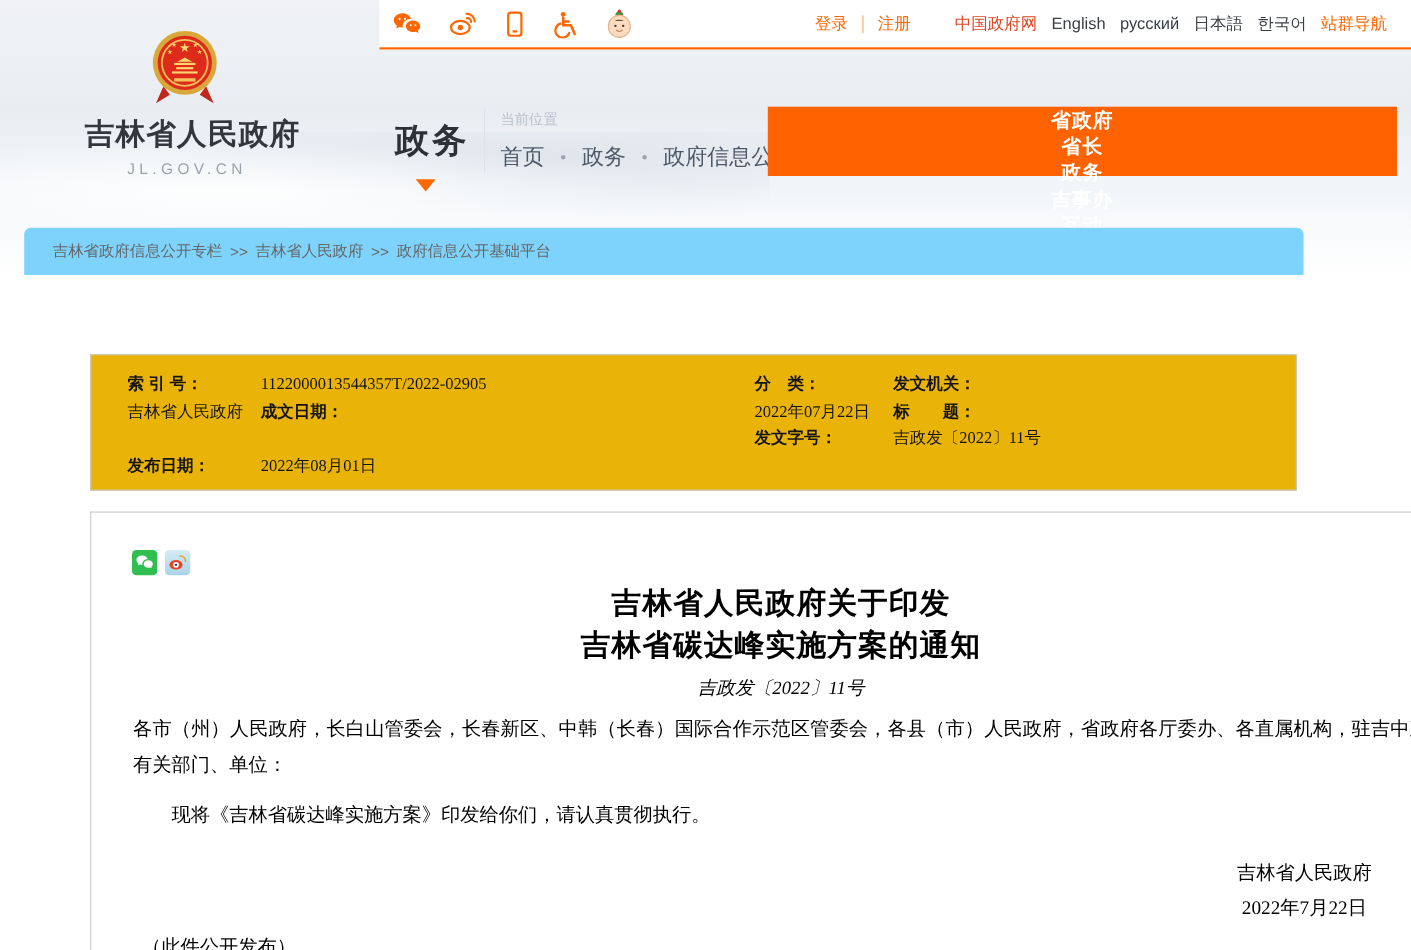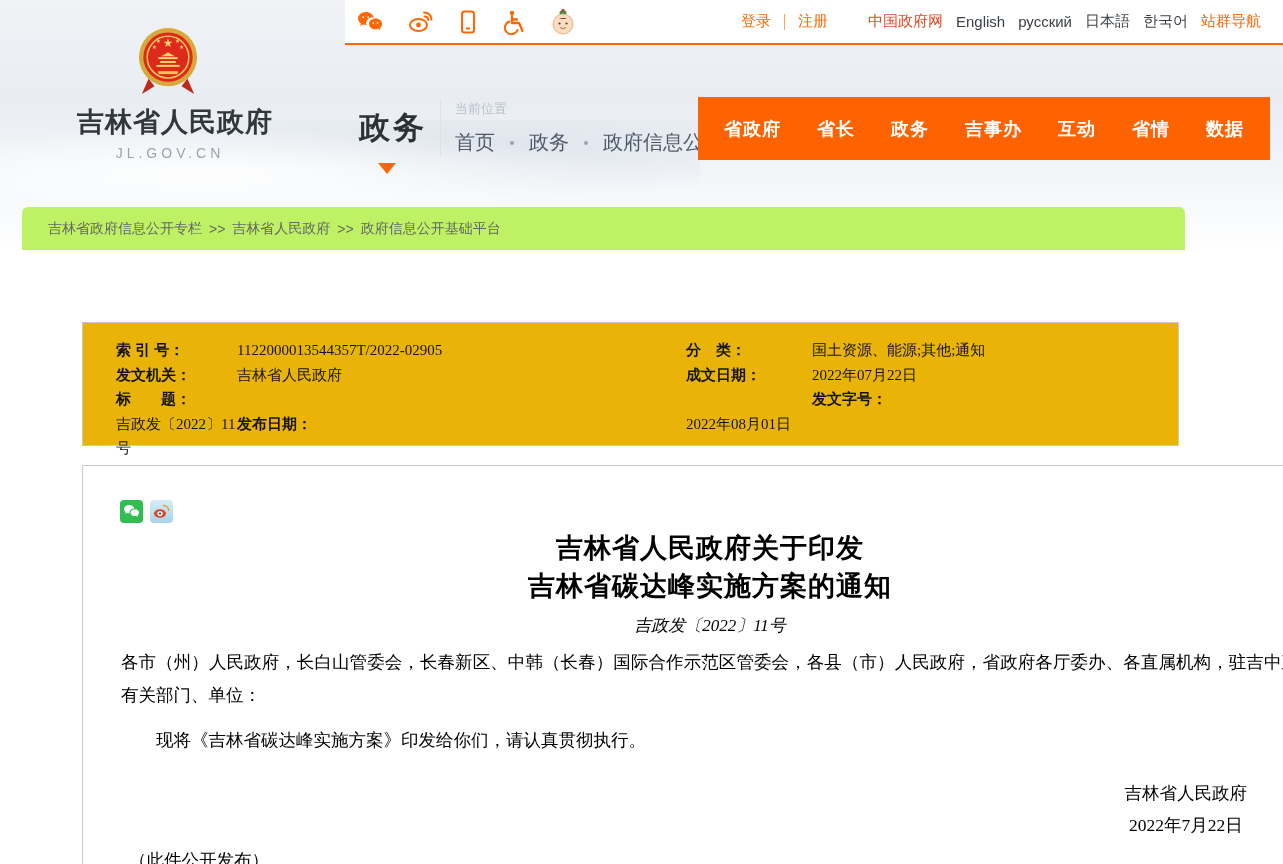--- a/index.html
+++ b/index.html
@@ -38,25 +38,25 @@
                    border-top:11px solid #ff6600; }
   .v-divider { position:absolute; left:440px; top:99px; width:1px; height:58px; background:#dde2e8; }
 
   .crumb-area { position:absolute; left:455px; top:100px; }
   .current-loc { font-size:13px; color:#b9c1cb; margin-bottom:11px; }
   .crumbs { display:flex; align-items:center; gap:15px; font-size:20px; color:#4e5a68; }
   .crumb { cursor:pointer; }
   .crumb-dot { width:4px; height:4px; border-radius:50%; background:#9aa5b2; }
 
   .gov-nav { position:absolute; left:698px; top:97px; width:572px; height:63px; background:#ff6200;
-             display:flex; align-items:center; justify-content:space-between; padding:0 26px; }
+             display:flex; align-items:center; justify-content:space-between; padding:0 26px;flex-direction:column; }
   .nav-item { color:#fff; font-weight:bold; font-size:18px; letter-spacing:1px; cursor:pointer; white-space:nowrap; }
 
   
-  .path-bar { position:absolute; left:22px; top:207px; width:1163px; height:43px; background:#bef264;
+  .path-bar { position:absolute; left:22px; top:207px; width:1163px; height:43px; background:#7dd3fc;
               border-radius:6px 6px 0 0; display:flex; align-items:center; padding-left:26px;
               font-size:14px; color:#666; gap:7px; white-space:nowrap; }
   .path-seg { cursor:pointer; }
 
   
   .meta-box { position:absolute; left:82px; top:322px; width:1097px; height:124px; background:#eab308;
               border:1px solid #c9c9c9; padding:15px 0 0 33px; }
   .meta-grid { display:grid; grid-template-columns:121px 449px 126px auto; }
   .meta-grid > div { line-height:24.5px; font-size:15px; color:#141414; }
   .m-label { font-weight:bold; }
@@ -206,21 +206,20 @@
     <span class="path-seg">吉林省人民政府</span>
     <span>&gt;&gt;</span>
     <span class="path-seg">政府信息公开基础平台</span>
   </div>
 
   <div class="meta-box">
     <div class="meta-grid">
       <div class="m-label">索 引 号：</div>
       <div class="m-value">1122000013544357T/2022-02905</div>
       <div class="m-label">分　类：</div>
-      <div class="m-value">国土资源、能源;其他;通知</div>
 
       <div class="m-label">发文机关：</div>
       <div class="m-value">吉林省人民政府</div>
       <div class="m-label">成文日期：</div>
       <div class="m-value">2022年07月22日</div>
 
       <div class="m-label">标　　题：</div>
       <div class="m-label"></div>
       <div class="m-value"></div>
 

